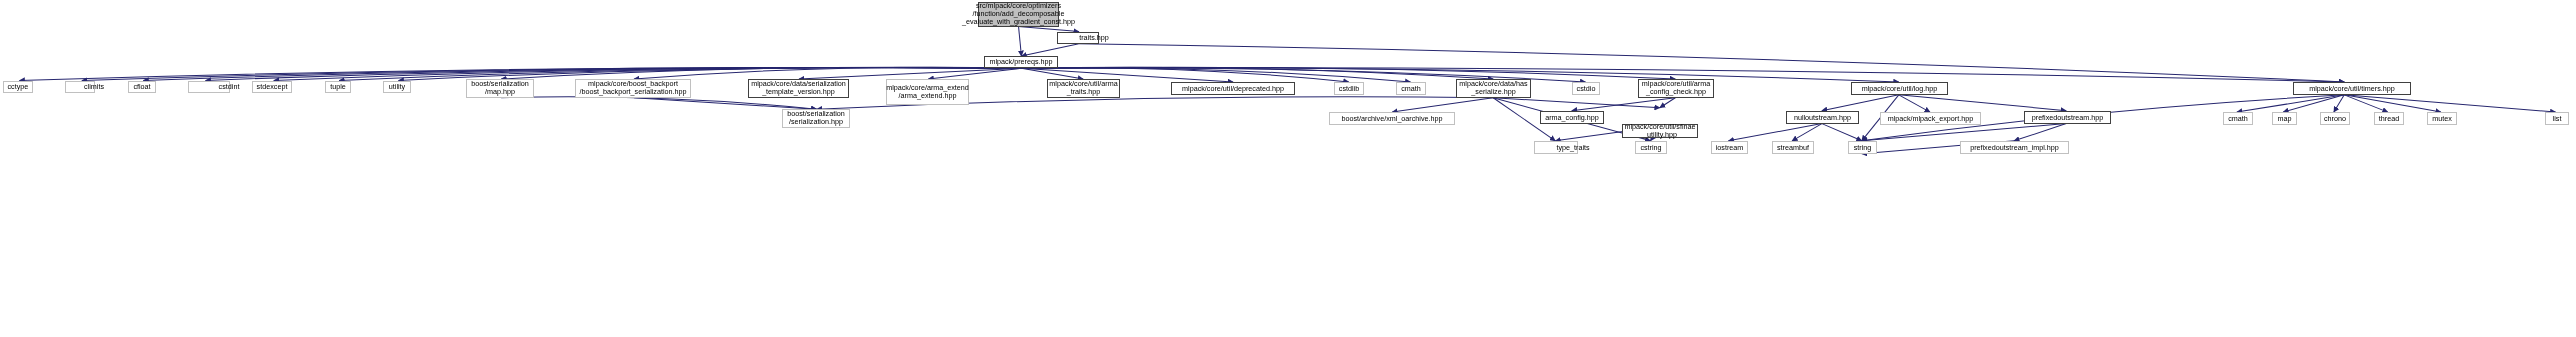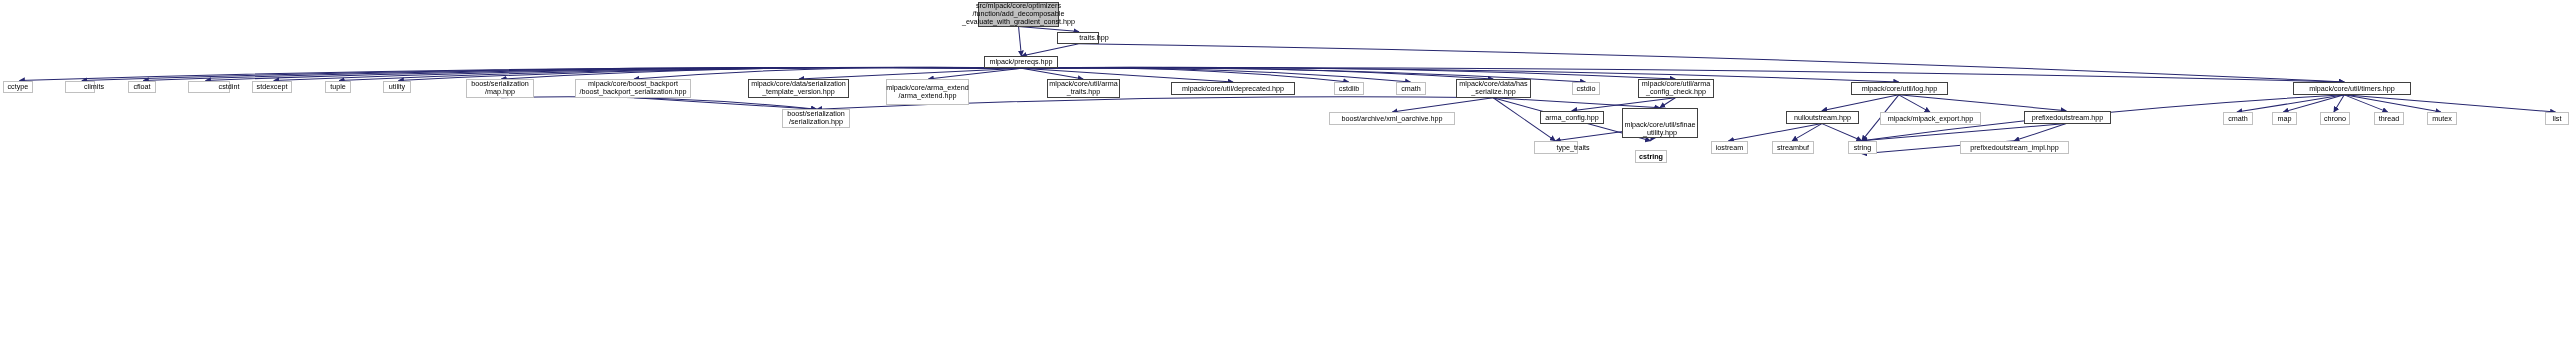--- a/index.html
+++ b/index.html
@@ -131,31 +131,31 @@
       <div class="node" style="left: 1334px; top: 82px; width: 30px; height: 13px;"><span>cstdlib</span></div>
       <div class="node" style="left: 1396px; top: 82px; width: 30px; height: 13px;"><span>cmath</span></div>
       <div class="node bold" style="left: 1456px; top: 79px; width: 75px; height: 18.7px;"><span>mlpack/core/data/has</span><span>_serialize.hpp</span></div>
       <div class="node" style="left: 1572px; top: 82px; width: 28px; height: 13px;"><span>cstdio</span></div>
       <div class="node bold" style="left: 1638px; top: 79px; width: 76px; height: 18.7px;"><span>mlpack/core/util/arma</span><span>_config_check.hpp</span></div>
       <div class="node bold" style="left: 1851px; top: 82px; width: 97px; height: 13px;"><span>mlpack/core/util/log.hpp</span></div>
       <div class="node bold" style="left: 2293px; top: 82px; width: 118px; height: 13px;"><span>mlpack/core/util/timers.hpp</span></div>
       <div class="node" style="left: 782px; top: 109px; width: 68px; height: 18.7px;"><span>boost/serialization</span><span>/serialization.hpp</span></div>
       <div class="node" style="left: 1329px; top: 112px; width: 126px; height: 13px;"><span>boost/archive/xml_oarchive.hpp</span></div>
       <div class="node bold" style="left: 1540px; top: 111px; width: 64px; height: 13px;"><span>arma_config.hpp</span></div>
-      <div class="node bold" style="left: 1622px; top: 108px; width: 76px; height: 30px; justify-content: flex-end;"><span>mlpack/core/util/sfinae</span><span>_utility.hpp</span></div>
+      <div class="node bold" style="left: 1622px; top: 124px; width: 76px; height: 14px;"><span>mlpack/core/util/sfinae</span><span>_utility.hpp</span></div>
       <div class="node bold" style="left: 1786px; top: 111px; width: 73px; height: 13px;"><span>nulloutstream.hpp</span></div>
       <div class="node" style="left: 1880px; top: 112px; width: 101px; height: 13px;"><span>mlpack/mlpack_export.hpp</span></div>
       <div class="node bold" style="left: 2024px; top: 111px; width: 87px; height: 13px;"><span>prefixedoutstream.hpp</span></div>
       <div class="node" style="left: 2223px; top: 112px; width: 30px; height: 13px;"><span>cmath</span></div>
       <div class="node" style="left: 2272px; top: 112px; width: 25px; height: 13px;"><span>map</span></div>
       <div class="node" style="left: 2320px; top: 112px; width: 30px; height: 13px;"><span>chrono</span></div>
       <div class="node" style="left: 2374px; top: 112px; width: 30px; height: 13px;"><span>thread</span></div>
       <div class="node" style="left: 2427px; top: 112px; width: 30px; height: 13px;"><span>mutex</span></div>
       <div class="node" style="left: 2545px; top: 112px; width: 24px; height: 13px;"><span>list</span></div>
       <div class="node" style="left: 1960px; top: 141px; width: 109px; height: 13px;"><span>prefixedoutstream_impl.hpp</span></div>
       <div class="node" style="left: 1534px; top: 141px; width: 44px; height: 13px; padding-left: 34px;"><span>type_traits</span></div>
-      <div class="node" style="left: 1635px; top: 150px; width: 32px; height: 13px; font-weight: bold;"><span>cstring</span></div>
+      <div class="node" style="left: 1635px; top: 141px; width: 32px; height: 13px;"><span>cstring</span></div>
       <div class="node" style="left: 1711px; top: 141px; width: 37px; height: 13px;"><span>iostream</span></div>
       <div class="node" style="left: 1772px; top: 141px; width: 42px; height: 13px;"><span>streambuf</span></div>
       <div class="node" style="left: 1848px; top: 141px; width: 29px; height: 13px;"><span>string</span></div>
     </div>
 </div>
 
 
 </body></html>

